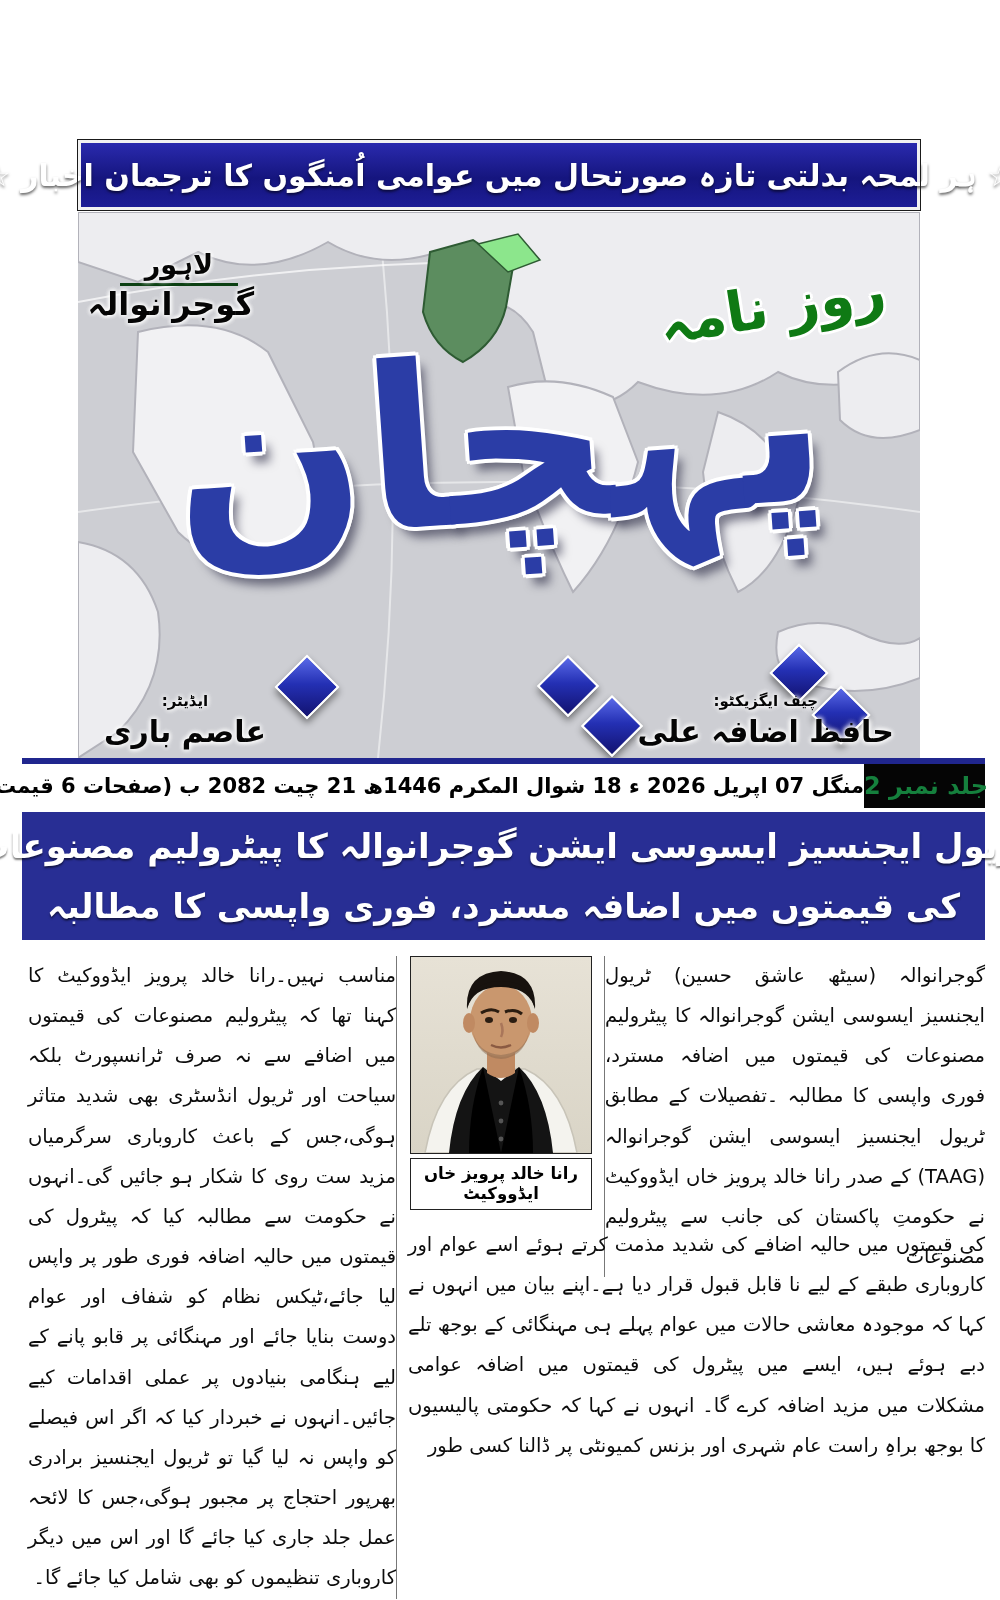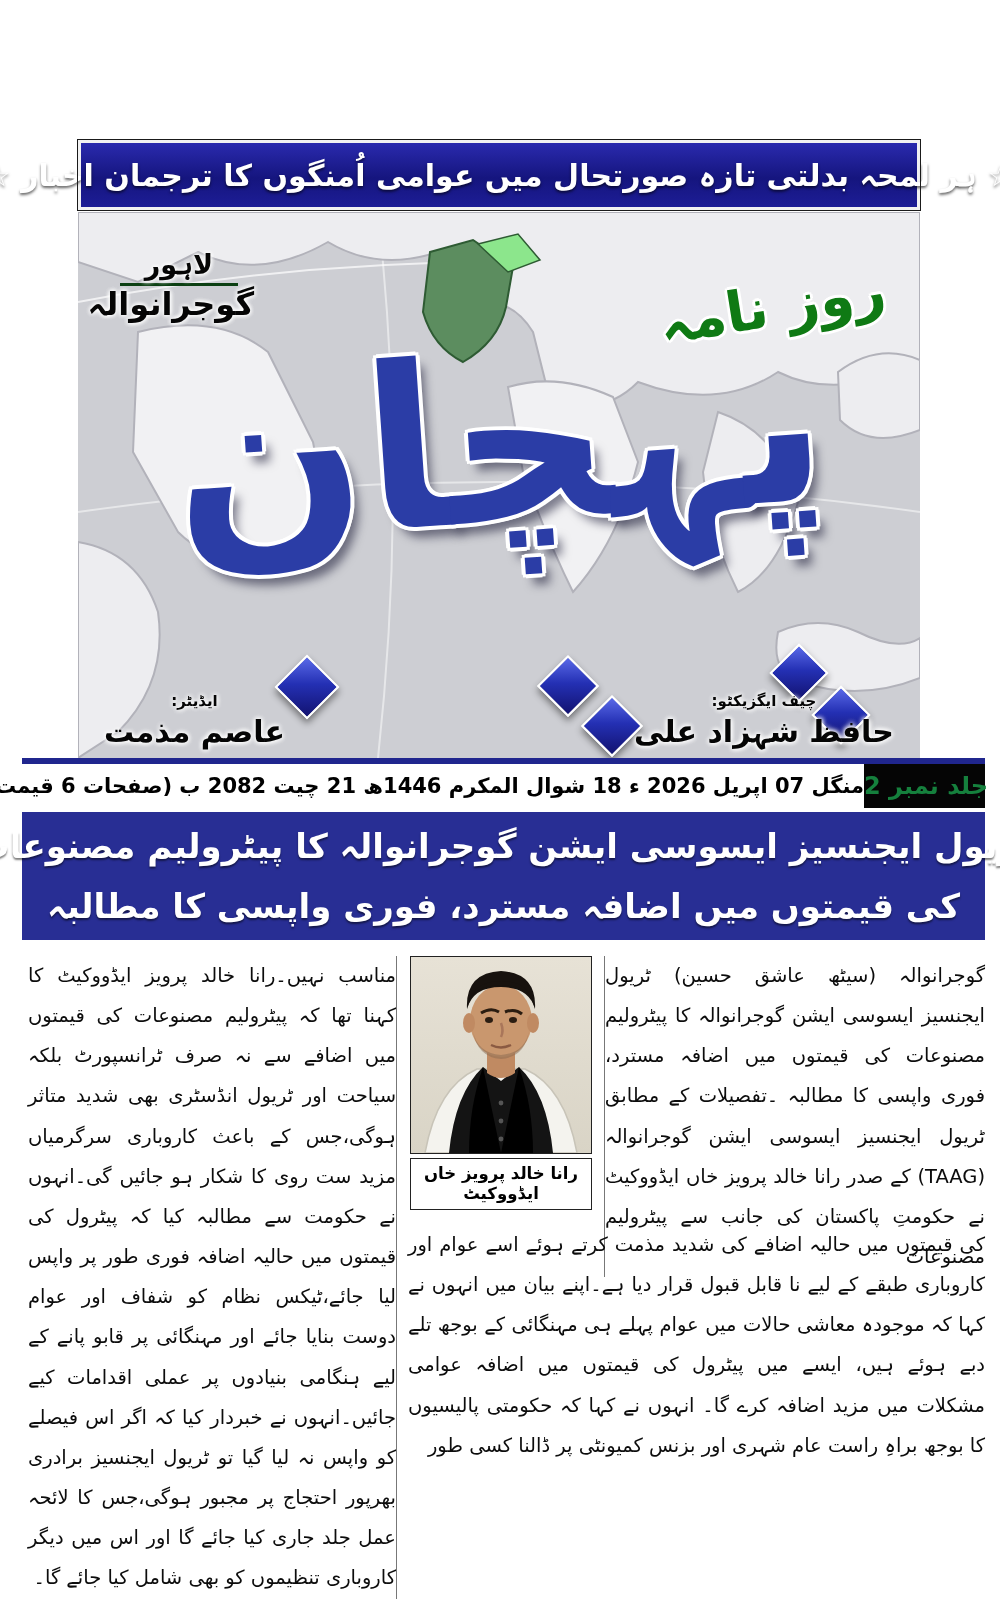--- a/index.html
+++ b/index.html
@@ -122,25 +122,25 @@
 
     <span class="gem gem1"></span>
     <span class="gem gem2"></span>
     <span class="gem gem3"></span>
     <span class="gem gem4"></span>
     <span class="gem gem5"></span>
 
     <div class="editors">
       <div class="editor">
         <div class="role">چیف ایگزیکٹو:</div>
-        <div class="name">حافظ شہزاد علی</div>
+        <div class="name">حافظ اضافہ علی</div>
       </div>
       <div class="editor">
         <div class="role">ایڈیٹر:</div>
-        <div class="name">عاصم مذمت</div>
+        <div class="name">عاصم باری</div>
       </div>
     </div>
   </div>
 
   <div class="dateline">
     <div class="seg seg-volume">جلد نمبر 2</div>
     <div class="seg seg-date">منگل 07 اپریل 2026 ء    18 شوال المکرم 1446ھ 21 چیت 2082 ب (صفحات 6 قیمت 20 روپے)</div>
 
   </div>
 

